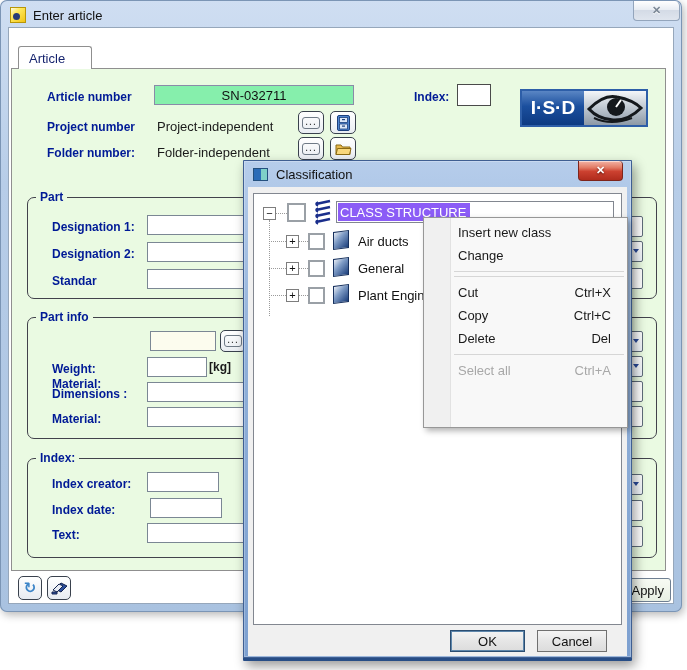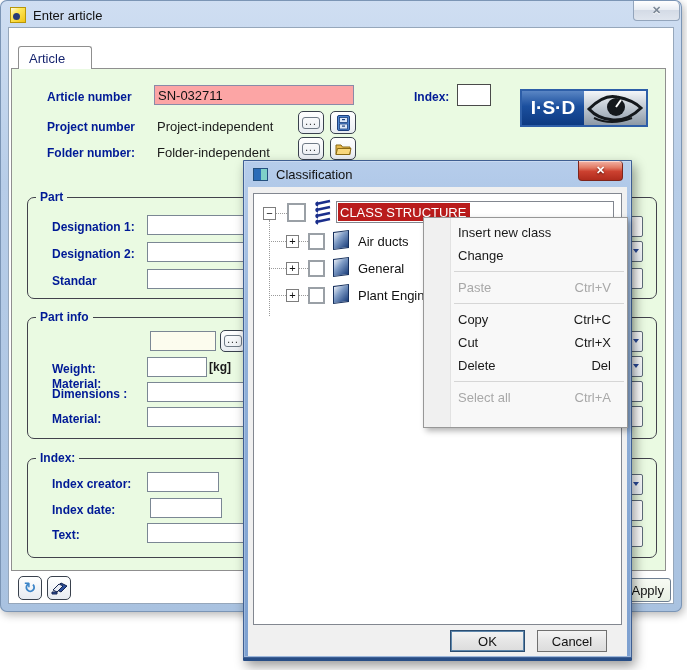--- a/index.html
+++ b/index.html
@@ -16,21 +16,21 @@
     color:#7c8896; font-weight:bold; font-size:11px; text-shadow:0 1px 0 #fff; }
   .client-main { position:absolute; left:8px; top:27px; width:666px; height:577px; background:#ffffff; border:1px solid #96a7bb; }
 
   .tab { position:absolute; left:9px; top:18px; width:74px; height:23px; background:#ffffff; border:1px solid #8f8f8f; border-bottom:none;
     border-radius:3px 3px 0 0; font-size:13px; color:#16246e; display:flex; align-items:center; padding-left:10px; z-index:3; }
   .tabpage { position:absolute; left:2px; top:40px; width:655px; height:503px; background:#eafae2; border:1px solid #8f8f8f; z-index:2; }
 
   .lbl { position:absolute; font-size:12px; font-weight:bold; color:#001a96; white-space:nowrap; }
   .val { position:absolute; font-size:13px; color:#1a1a1a; white-space:nowrap; }
   .fld { position:absolute; background:#ffffff; border:1px solid #7b8794; height:20px; font-size:13px; color:#111; padding:1px 3px; }
-  .fld.lav { background:#fca5a5; border-color:#8a8aa8; }
+  .fld.lav { background:#86efac; border-color:#8a8aa8;text-align:center; }
   .fld.cream { background:#fcfcee; }
   .btn3d { position:absolute; width:26px; height:23px; border:1px solid #39414d; border-radius:5px;
     background:linear-gradient(#ffffff,#e9edf2); display:flex; align-items:center; justify-content:center; font-size:11px; color:#222; }
   .btn3d .inner-ellipsis { border:1px solid #6f7a86; border-radius:3px; padding:0 2px 3px 2px; line-height:7px; font-size:10px; letter-spacing:1px; }
 
   .grp { position:absolute; border:1px solid #42424c; border-radius:7px; }
   .grp-title { position:absolute; top:-8px; left:8px; background:#eafae2; padding:0 4px; font-size:12px; font-weight:bold; color:#001a96; }
 
   
   .stub { position:absolute; width:80px; height:21px; background:#ffffff; border:1px solid #5f6c7a; border-radius:2px; }
@@ -62,21 +62,21 @@
   .tree-box { position:absolute; left:5px; top:6px; width:369px; height:432px; background:#ffffff; border:1px solid #828790; }
 
   .expand-box { position:absolute; width:13px; height:13px; background:#fff; border:1px solid #7d7d7d; font-size:11px; line-height:11px; text-align:center; color:#111; }
   .tree-check { position:absolute; background:#fff; border:2px solid #9aa0a6; }
   .dotline-h { position:absolute; height:0; border-top:1px dotted #9a9a9a; }
   .dotline-v { position:absolute; width:0; border-left:1px dotted #9a9a9a; }
   .coil-icon { position:absolute; }
   .class-icon { position:absolute; width:16px; height:18px; transform:skewY(-8deg); border:1px solid #16305e;
     background:linear-gradient(135deg,#e9edf4 0%,#7f9cc6 40%,#1c3f7c 100%); }
   .tree-edit { position:absolute; background:#fff; border:1px solid #828790; height:22px; }
-  .tree-sel { position:absolute; left:1px; top:1px; height:18px; background:#b91c1c; color:#ffffff; font-size:13px; padding:2px 4px 0 2px; white-space:nowrap; }
+  .tree-sel { position:absolute; left:1px; top:1px; height:18px; background:#8b5cf6; color:#ffffff; font-size:13px; padding:2px 4px 0 2px; white-space:nowrap; }
   .tree-label { position:absolute; font-size:13px; color:#111; white-space:nowrap; }
 
   .dlg-btn { position:absolute; height:22px; background:linear-gradient(#f4f4f4,#e6e6e6 50%,#dcdcdc); border:1px solid #707070;
     font-size:13px; color:#111; display:flex; align-items:center; justify-content:center; }
   .dlg-btn.focused { border:1px solid #2b4d71; box-shadow:0 0 0 1px #5d86ab inset; }
 
   
   .ctx-menu { position:absolute; left:423px; top:217px; width:205px; height:211px; background:#f8f8f8; border:1px solid #979797;
     box-shadow:3px 3px 6px rgba(0,0,0,.3); z-index:20; padding-top:3px; }
   .ctx-menu::before { content:""; position:absolute; left:0; top:0; bottom:0; width:26px; background:#f0f0f0; border-right:1px solid #e2e2e2; }
@@ -265,32 +265,28 @@
 <div class="ctx-menu">
   <div class="menu-item">
     <span>Insert new class</span>
     <span class="sc"></span>
   </div>
   <div class="menu-item">
     <span>Change</span>
     <span class="sc"></span>
   </div>
   <div class="menu-sep"></div>
-  <div class="menu-item disabled">
-    <span>Paste</span>
-    <span class="sc">Ctrl+V</span>
-  </div>
   <div class="menu-sep"></div>
+  <div class="menu-item">
+    <span>Cut</span>
+    <span class="sc">Ctrl+X</span>
+  </div>
   <div class="menu-item">
     <span>Copy</span>
     <span class="sc">Ctrl+C</span>
-  </div>
-  <div class="menu-item">
-    <span>Cut</span>
-    <span class="sc">Ctrl+X</span>
   </div>
   <div class="menu-item">
     <span>Delete</span>
     <span class="sc">Del</span>
   </div>
   <div class="menu-sep"></div>
   <div class="menu-item disabled">
     <span>Select all</span>
     <span class="sc">Ctrl+A</span>
   </div>

